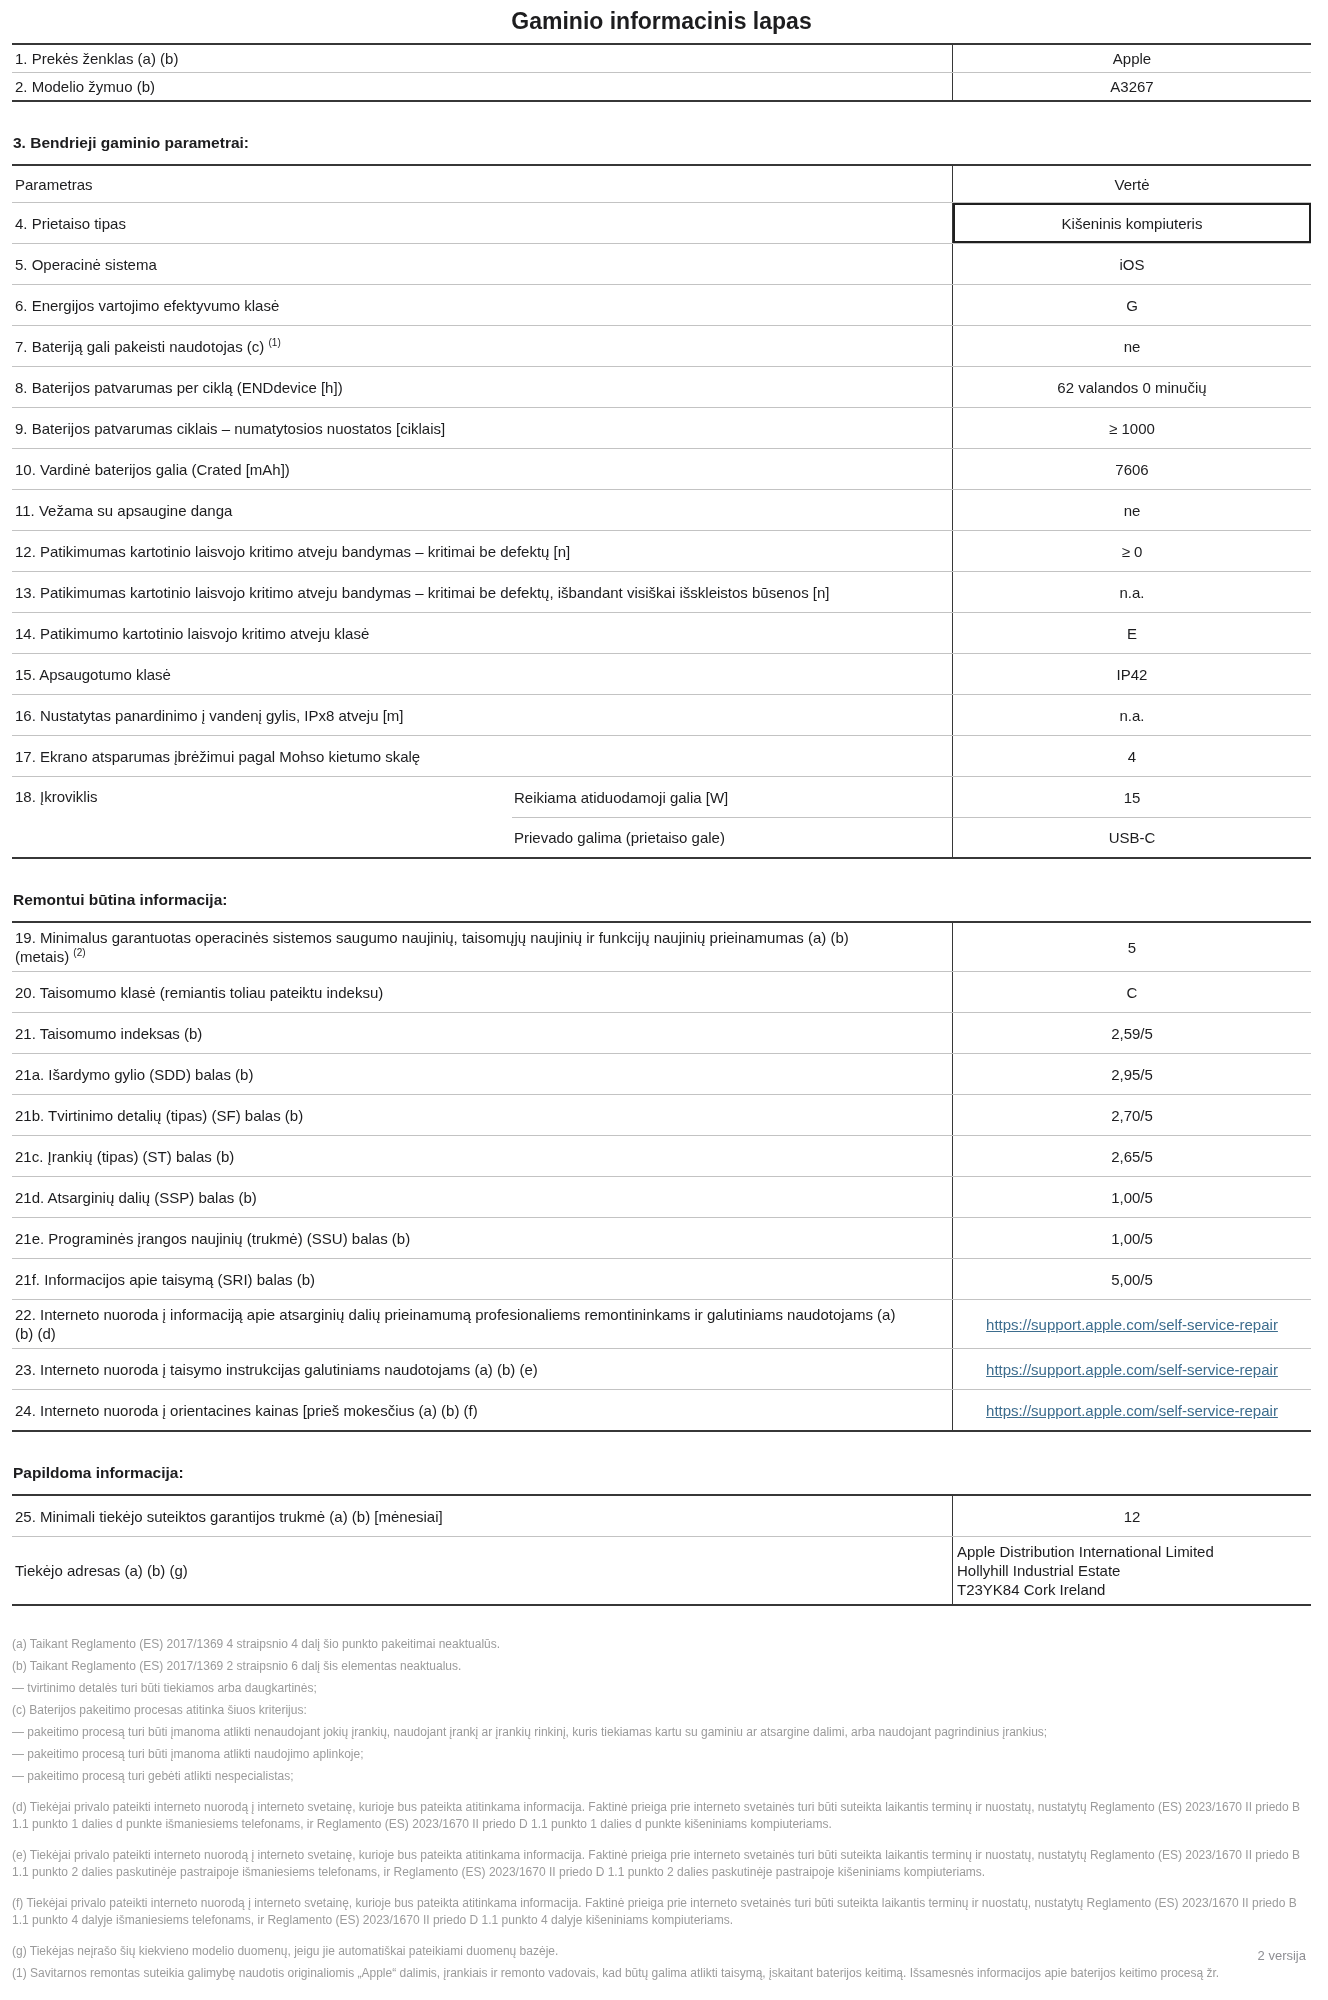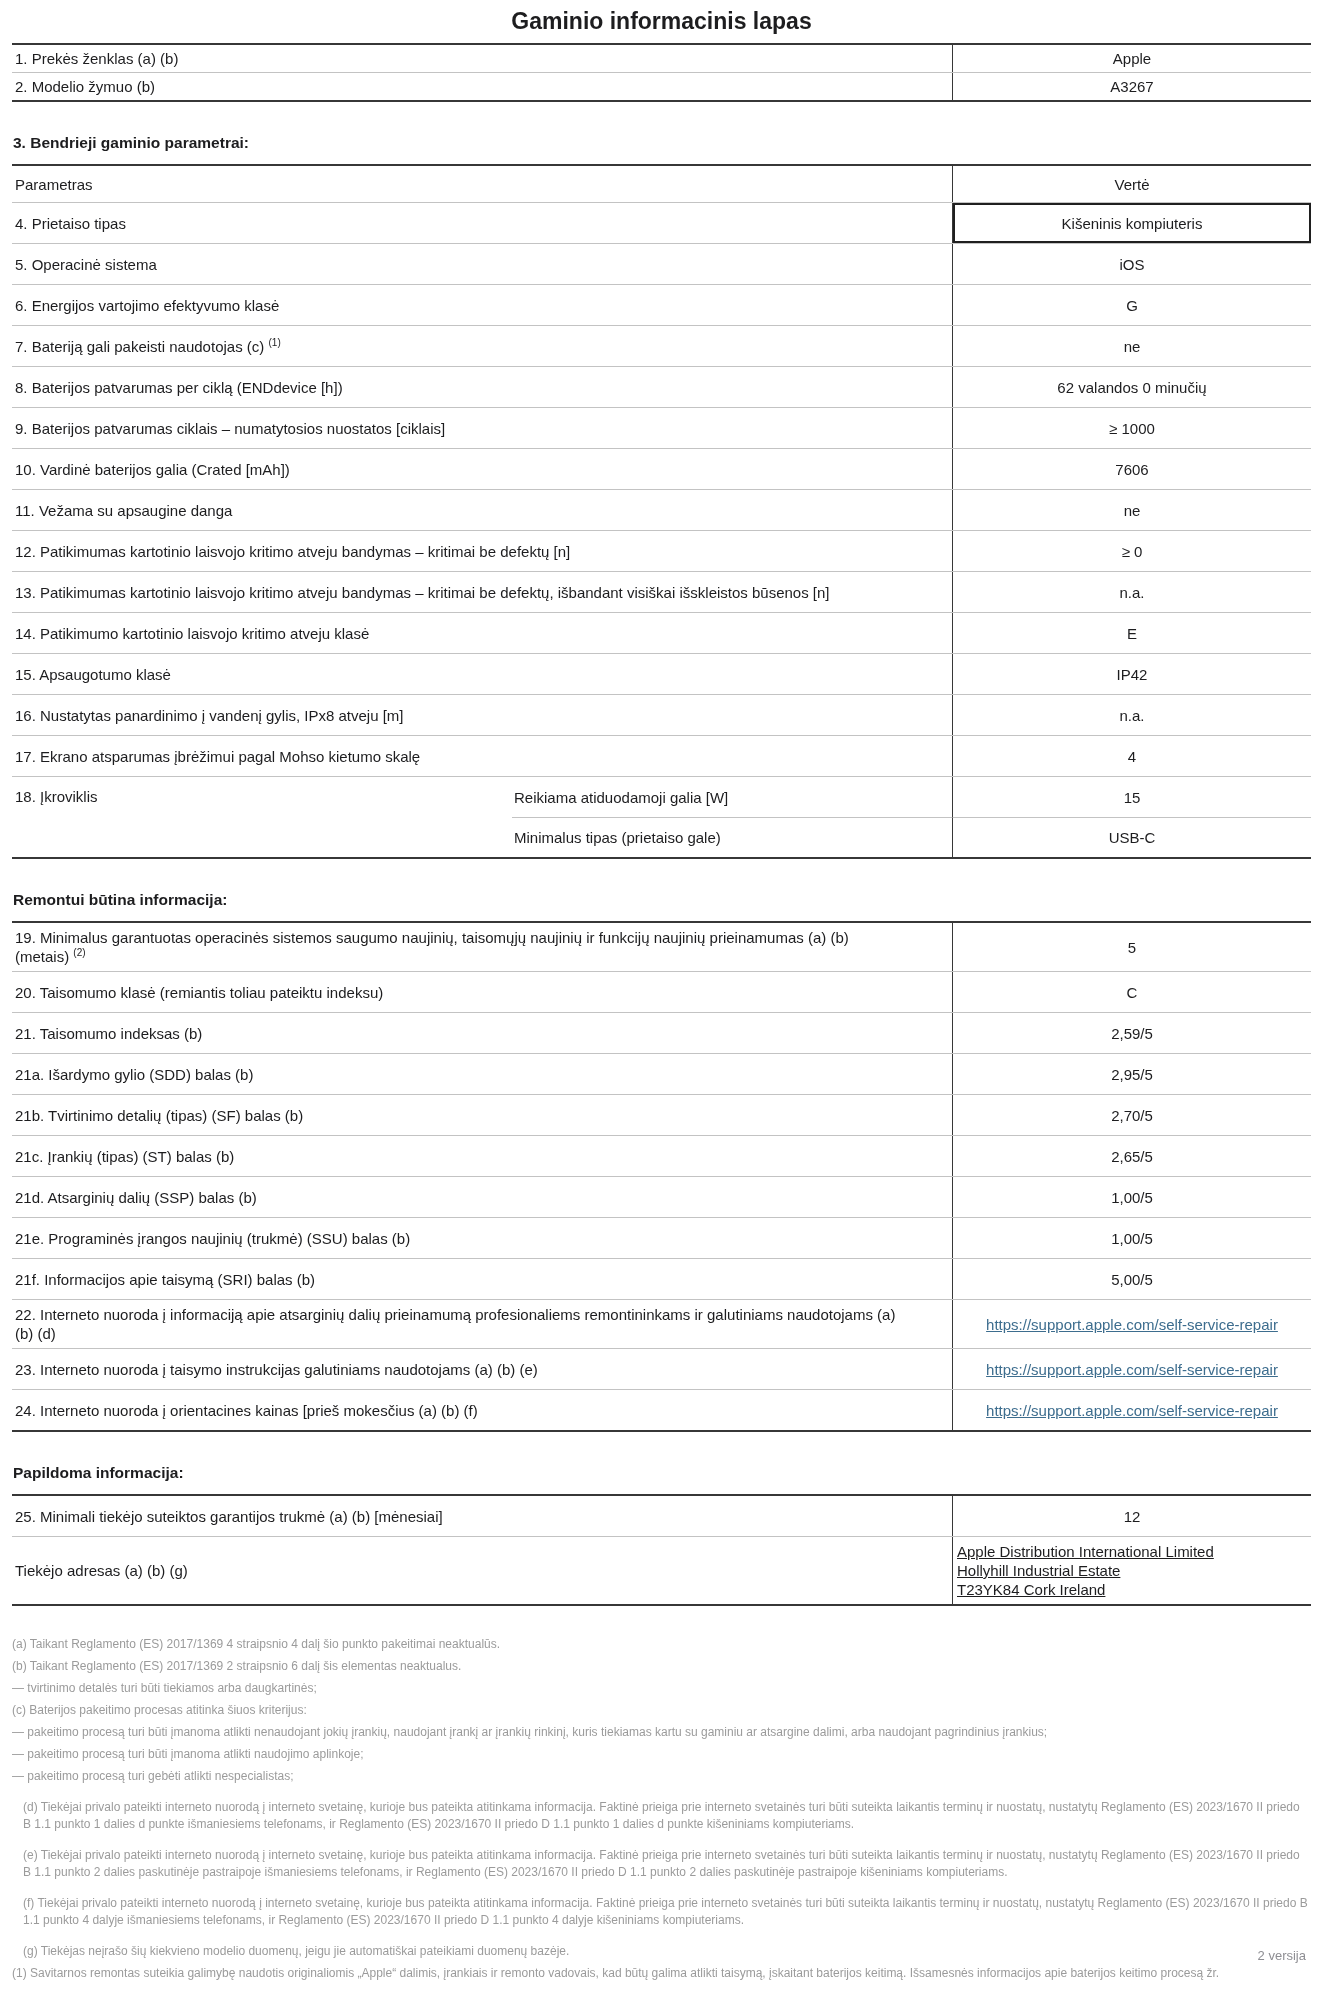--- a/index.html
+++ b/index.html
@@ -18,41 +18,41 @@
   .trow.std { min-height:40px; }
   .trow.thead { min-height:36px; }
 
   .cell { display:flex; align-items:center; box-sizing:border-box; }
   .cell.label { padding:5px 55px 5px 3px; font-size:15px; line-height:19px; }
   .cell.value {
     border-left:1.5px solid #373737; justify-content:center; 
     padding:5px 6px; font-size:15px; line-height:19px;
   }
   .cell.value.boxed { box-shadow:inset 0 0 0 2px #1f1f1f; }
-  .cell.value.left { justify-content:flex-start; text-align:left; padding-left:4px;text-decoration:underline; }
+  .cell.value.left { justify-content:flex-start; text-align:left; padding-left:4px; }
 
   .t1 .trow { min-height:27px; }
   .t1 .cell.label, .t1 .cell.value { padding-top:3px; padding-bottom:3px; }
 
   
   .trow.charger { display:grid; grid-template-columns:500px 1fr 359px; }
   .charger .cell.label { grid-row:1 / span 2; align-items:flex-start; padding-top:10px; }
   .charger .cell.sublabel {
     font-size:15px; line-height:19px; padding:5px 10px 5px 2px; min-height:40px;
   }
   .charger .cell.value { min-height:40px; }
   .charger .cell.r2 { border-top:1px solid #c3c3c3; }
 
   sup { font-size:10px; line-height:0; vertical-align:super; }
 
   a.vlink { text-decoration:underline; font-size:15px; cursor:pointer; }
 
   .footnotes { margin-top:30px; }
   .fn { font-size:12px; line-height:17.5px; color:#9b9b9b; margin-bottom:4.5px; }
-  .fn.gap { margin-top:13px;margin-left:11px; }
+  .fn.gap { margin-top:13px; }
 
   .version { position:absolute; right:22px; bottom:21px; font-size:13px; color:#8e8e93; }
 </style>
 </head>
 <body>
 
 <div class="page">
 
   <h1>Gaminio informacinis lapas</h1>
 
@@ -161,21 +161,21 @@
           <span class="labwrap">17. Ekrano atsparumas įbrėžimui pagal Mohso kietumo skalę</span>
         </div>
         <div class="cell value">4</div>
       </div>
       <div class="trow charger">
         <div class="cell label">
           <span class="labwrap">18. Įkroviklis</span>
         </div>
         <div class="cell sublabel">Reikiama atiduodamoji galia [W]</div>
         <div class="cell value">15</div>
-        <div class="cell sublabel r2">Minimalus tipas (prietaiso gale)</div>
+        <div class="cell sublabel r2">Prievado galima (prietaiso gale)</div>
         <div class="cell value r2">USB-C</div>
       </div>
     </div>
 
   <h2>Remontui būtina informacija:</h2>
 
   <div class="table t3" id="t3">
       <div class="trow std">
         <div class="cell label">
           <span class="labwrap">19. Minimalus garantuotas operacinės sistemos saugumo naujinių, taisomųjų naujinių ir funkcijų naujinių prieinamumas (a) (b) (metais) <sup>(2)</sup></span>

